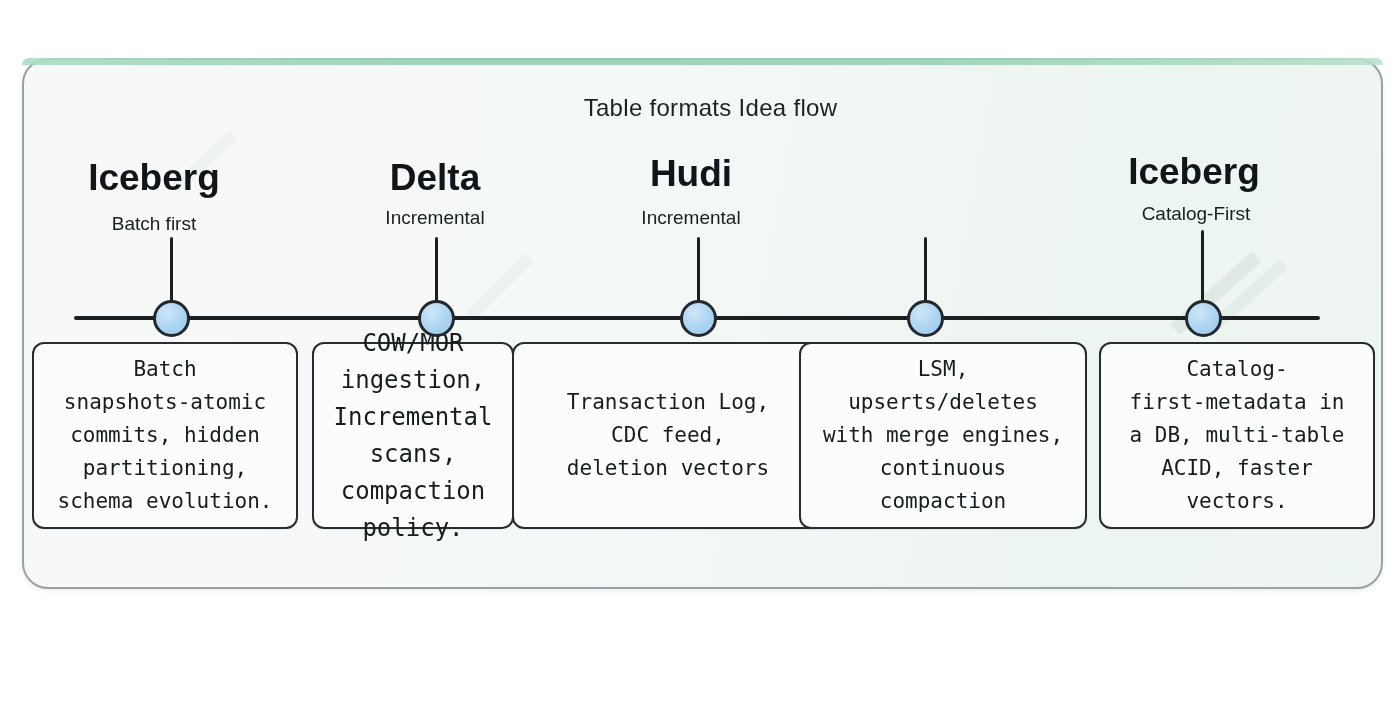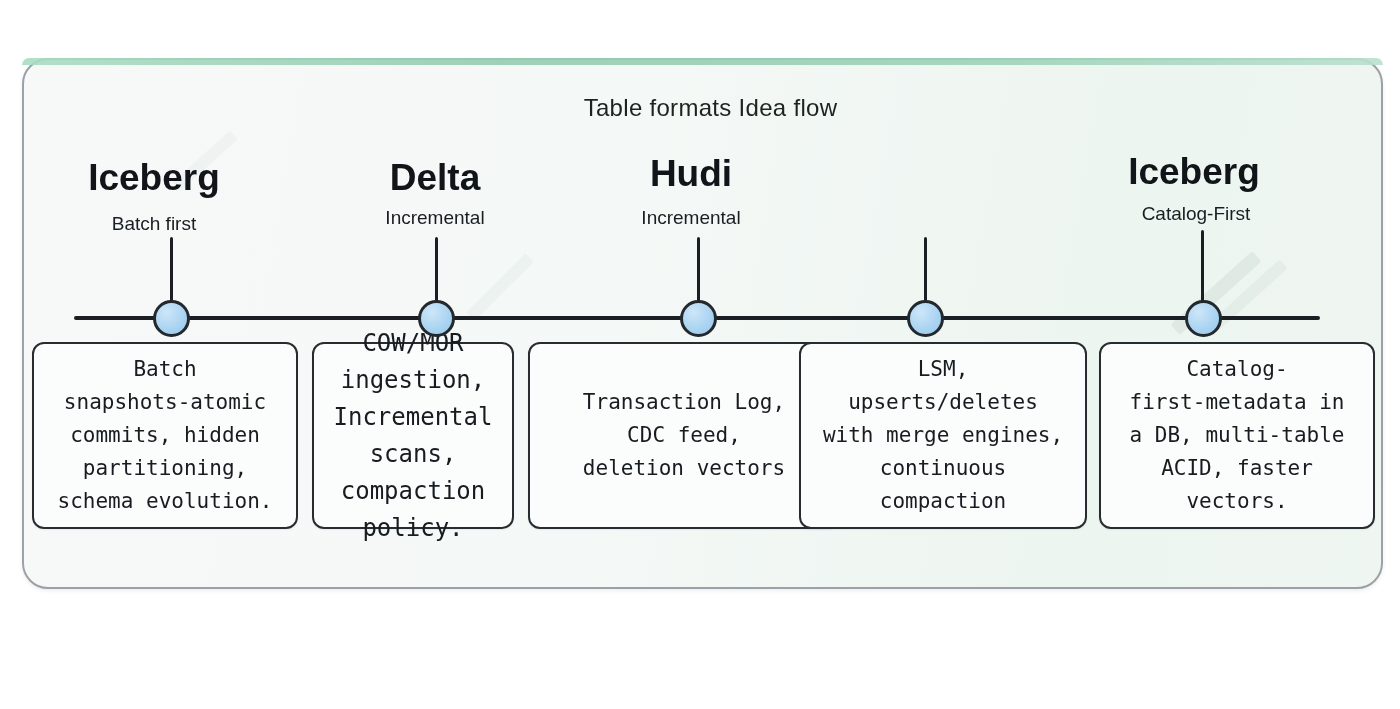--- a/index.html
+++ b/index.html
@@ -162,21 +162,21 @@
 Incremental
 scans,
 compaction
 policy.</div>
     </div>
 
     <div class="col-name" style="left:507px; top:92px;">Hudi</div>
     <div class="col-sub" style="left:507px;">Incremental</div>
     <div class="stem" style="left:673px;"></div>
     <div class="node" style="left:656px;"></div>
-    <div class="desc-box" style="left:504px; width:312px;">
+    <div class="desc-box" style="left:488px; width:312px;">
       <div class="box-text">Transaction Log,
 CDC feed,
 deletion vectors</div>
     </div>
 
     <div class="stem" style="left:900px;"></div>
     <div class="node" style="left:883px;"></div>
     <div class="desc-box" style="left:775px; width:288px;">
       <div class="box-text">LSM,
 upserts/deletes

